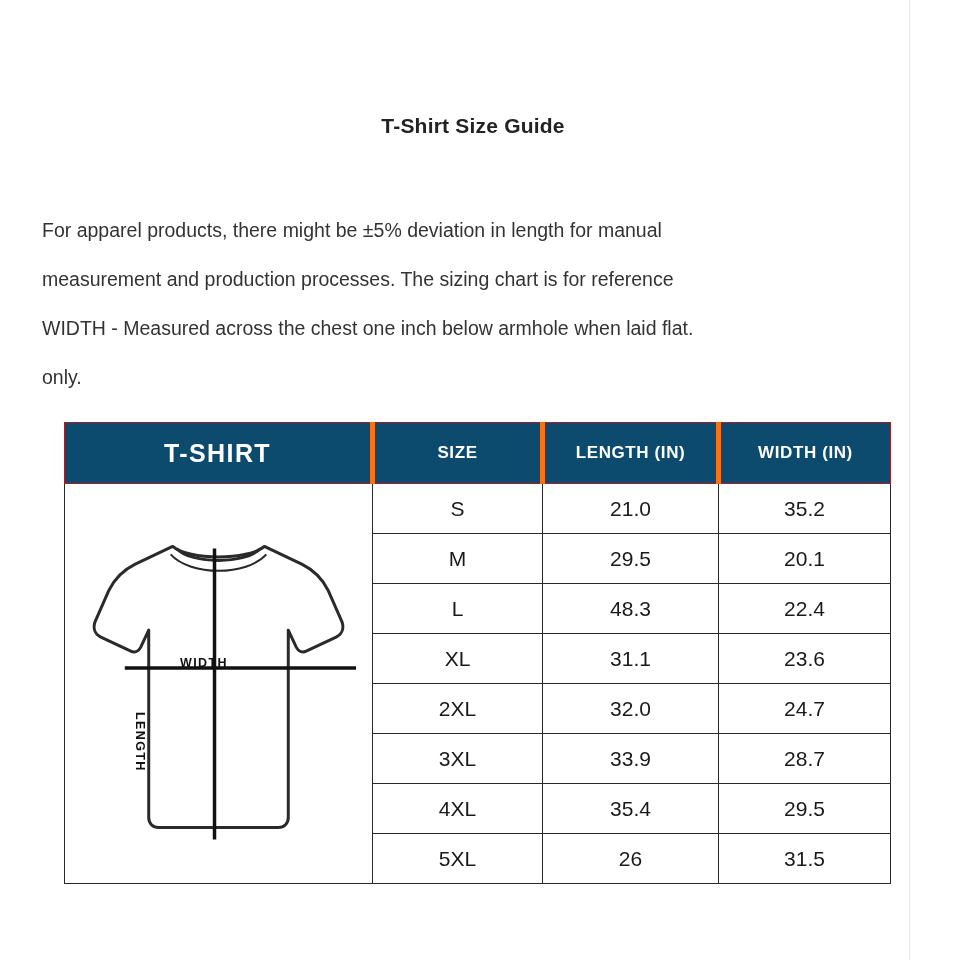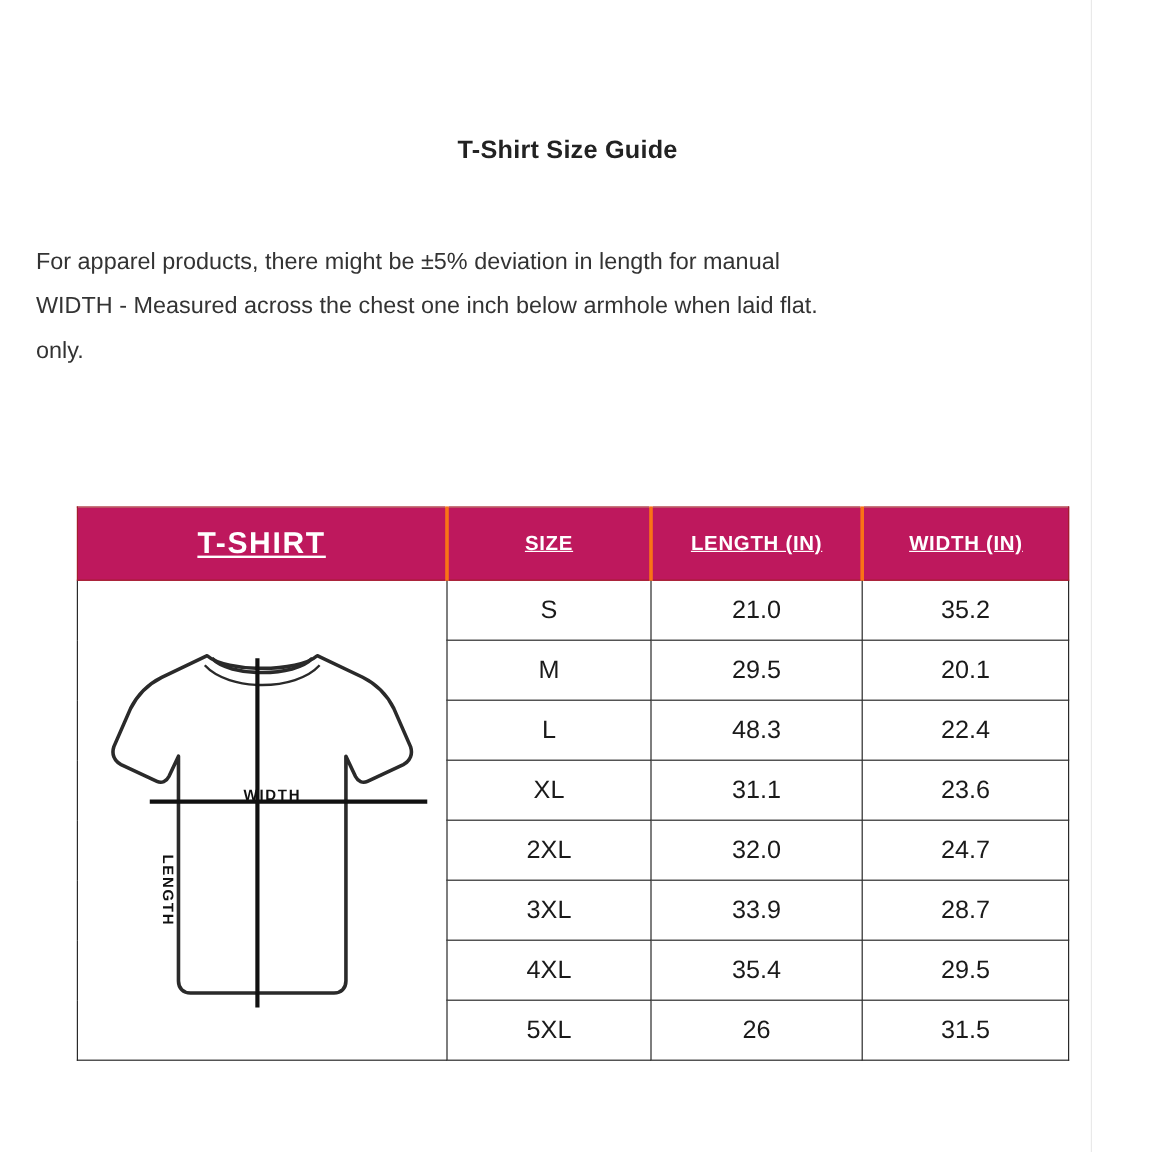--- a/index.html
+++ b/index.html
@@ -43,53 +43,52 @@
   .intro {
     position: absolute;
     top: 200px;
     left: 30px;
     width: 880px;
     font-size: 19.5px;
     line-height: 37px;
     color: #333333;
   }
   .intro p {
-    margin: 0;
+    margin: 12px;
   }
   
   .size-table {
     position: absolute;
     top: 422px;
     left: 64px;
     width: 826px;
     border-collapse: collapse;
     table-layout: fixed;
   }
   .size-table th,
   .size-table td {
     border: 1px solid #2a2a2a;
     text-align: center;
     vertical-align: middle;
   }
   .size-table thead th {
-    background: #be185d;
+    background: #0c4a6e;
     color: #ffffff;
     height: 58px;
     font-size: 17px;
     font-weight: bold;
     letter-spacing: 0.6px;
     border-color: #a31d2c;
-    text-decoration: underline;
   }
   .size-table thead th.brand-cell {
     font-size: 25px;
     letter-spacing: 1.4px;
   }
   .size-table thead th.sep {
-    border-left: 3px solid #f97316;
+    border-left: 5px solid #f97316;
   }
   .size-table tbody td {
     height: 47px;
     font-size: 21px;
     color: #1a1a1a;
   }
   .col-brand { width: 308px; }
   .col-size  { width: 170px; }
   .col-len   { width: 176px; }
   .col-wid   { width: 172px; }
@@ -112,40 +111,41 @@
   }
   .measure-label {
     position: absolute;
     font-size: 12.5px;
     font-weight: bold;
     letter-spacing: 1.4px;
     color: #111111;
   }
   .label-width {
     top: 158px;
-    left: 138px;
+    left: 115px;
   }
   .label-length {
     top: 214px;
     left: 82px;
     transform: rotate(90deg);
     transform-origin: left top;
   }
 </style>
 </head>
 <body>
 
 <div class="page">
 
   <div class="edge-strip"></div>
 
   <div class="title">T-Shirt Size Guide</div>
 
   <div class="intro">
     <p>For apparel products, there might be ±5% deviation in length for manual</p>
+    <p>measurement and production processes. The sizing chart is for reference</p>
     <p>WIDTH - Measured across the chest one inch below armhole when laid flat.</p>
     <p>only.</p>
   </div>
 
   <table class="size-table">
     <colgroup>
       <col class="col-brand">
       <col class="col-size">
       <col class="col-len">
       <col class="col-wid">

